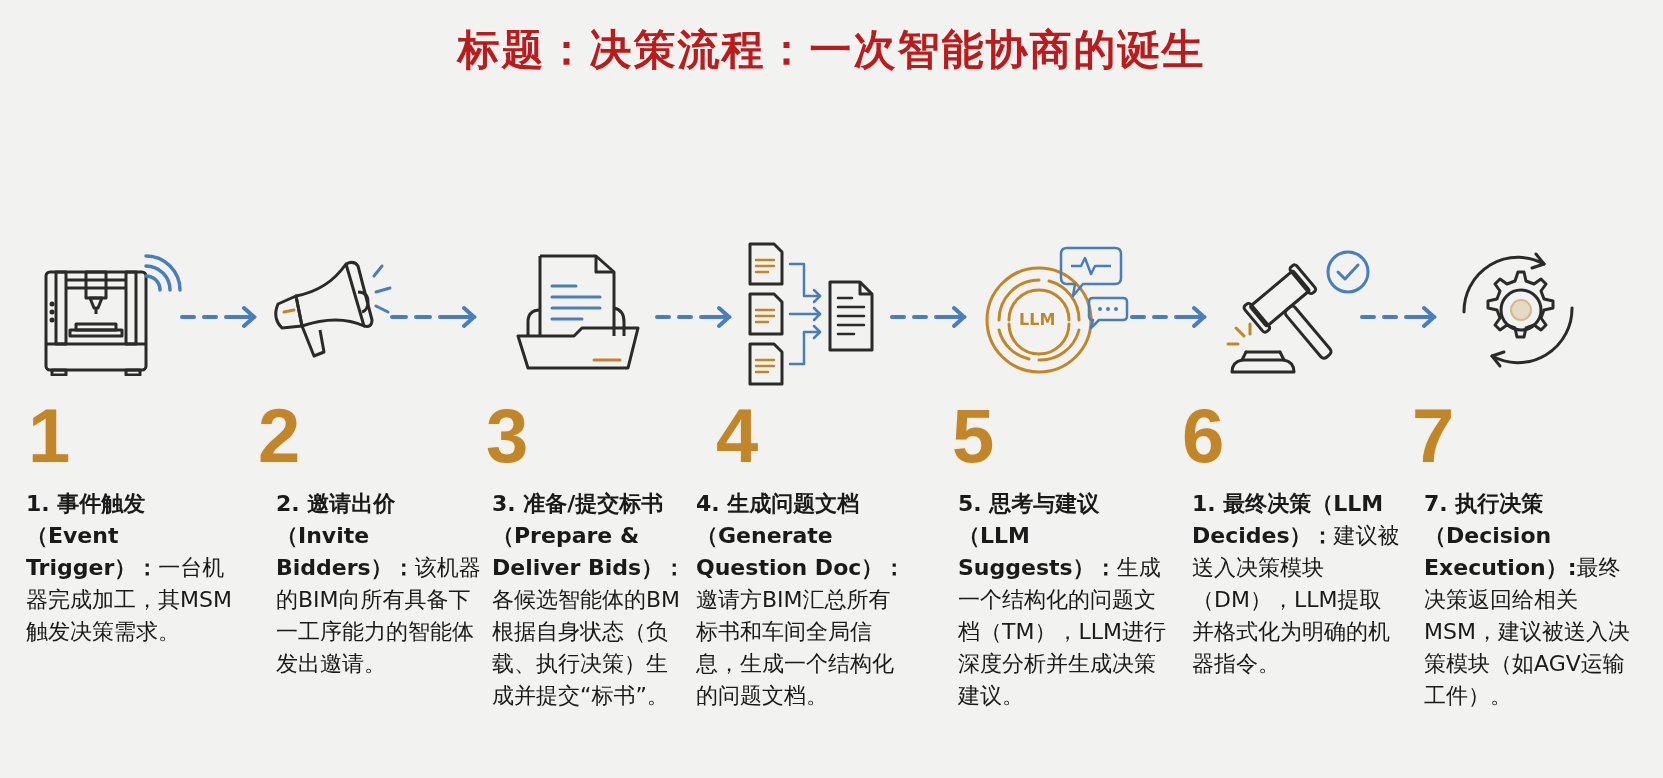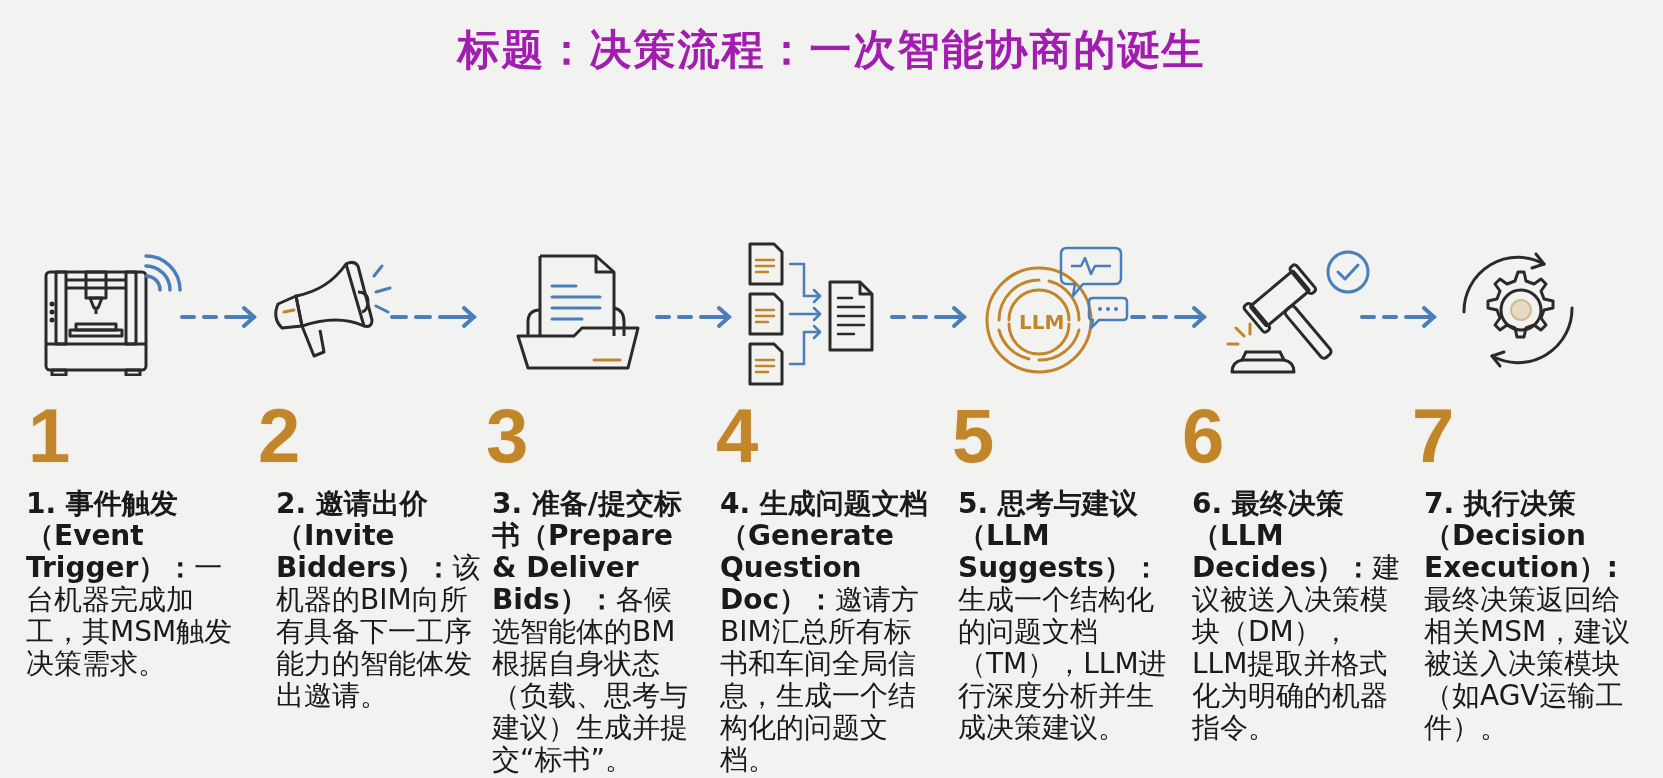--- a/index.html
+++ b/index.html
@@ -7,34 +7,34 @@
     width: 1663px; height: 778px; overflow: hidden;
     background: #f2f2f1;
     font-family: "DejaVu Sans", "Liberation Sans", sans-serif;
     color: #1e1e1e;
     position: relative;
   }
   .title {
     position: absolute; left: 0; right: 0; top: 22px;
     text-align: center;
     font-size: 42px; font-weight: bold; letter-spacing: 2px;
-    color: #a21caf;
+    color: #b91c1c;
   }
   .icon { position: absolute; }
   .arrow { position: absolute; top: 302px; height: 30px; }
   .num {
     position: absolute; top: 398px;
     font-family: "Liberation Sans", "DejaVu Sans", sans-serif;
     font-weight: bold; font-size: 76px; line-height: 76px;
     color: #c2862a;
     text-shadow: 0 0 2px #f5dfb4;
   }
   .desc {
     position: absolute; top: 488px; width: 210px;
-    font-size: 28px; line-height: 32px; color: #1a1a1a;
+    font-size: 22px; line-height: 32px; color: #1a1a1a;
   }
   .desc .head { font-weight: bold; }
 </style>
 </head>
 <body>
 
 <div class="title">标题：决策流程：一次智能协商的诞生</div>
 
 <svg class="icon" style="left:40px;top:236px" width="150" height="140" viewBox="0 0 150 140">
   <g fill="none" stroke="#2a2a2a" stroke-width="3" stroke-linejoin="round">
@@ -185,21 +185,21 @@
       <path d="M82 10 L130 10 Q136 10 136 16 L136 40 Q136 46 130 46 L98 46 L88 58 L90 46 L82 46 Q76 46 76 40 L76 16 Q76 10 82 10 Z"></path>
       <polyline points="86,28 96,28 100,20 106,36 110,28 126,28"></polyline>
       <path d="M108 60 L138 60 Q142 60 142 64 L142 78 Q142 82 138 82 L114 82 L106 90 L108 82 Q104 82 104 78 L104 64 Q104 60 108 60 Z"></path>
     </g>
     <g fill="#4a7ebb">
         <circle cx="115" cy="71" r="2"></circle>
         <circle cx="123" cy="71" r="2"></circle>
         <circle cx="131" cy="71" r="2"></circle>
       </g>
   </svg>
-  <span style="position:absolute;left:34px;top:72px;font-weight:bold;font-size:20px;color:#c2862a;">LLM</span>
+  <span style="position:absolute;left:34px;top:72px;font-weight:bold;font-size:16px;color:#c2862a;">LLM</span>
 </div>
 
 <svg class="arrow" style="left:1130px" width="80" height="30" viewBox="0 0 80 30">
   <g stroke="#4a7ebb" stroke-width="4" stroke-linecap="round" fill="none">
     <line x1="2" y1="15" x2="14" y2="15"></line>
       <line x1="24" y1="15" x2="36" y2="15"></line>
       <line x1="46" y1="15" x2="74" y2="15"></line>
     <polyline points="64,6 74,15 64,24"></polyline>
   </g>
 </svg>
@@ -257,26 +257,26 @@
 <div class="num" style="left:1182px">6</div>
 <div class="num" style="left:1412px">7</div>
 
 <div class="desc" style="left:26px">
   <span class="head">1. 事件触发（Event Trigger）：</span><span>一台机器完成加工，其MSM触发决策需求。</span>
 </div>
 <div class="desc" style="left:276px">
   <span class="head">2. 邀请出价（Invite Bidders）：</span><span>该机器的BIM向所有具备下一工序能力的智能体发出邀请。</span>
 </div>
 <div class="desc" style="left:492px;width:196px">
-  <span class="head">3. 准备/提交标书（Prepare &amp; Deliver Bids）：</span><span>各候选智能体的BM根据自身状态（负载、思考与建议）生成并提交“标书”。</span>
-</div>
-<div class="desc" style="left:720px">
+  <span class="head">3. 准备/提交标书（Prepare &amp; Deliver Bids）：</span><span>各候选智能体的BM根据自身状态（负载、执行决策）生成并提交“标书”。</span>
+</div>
+<div class="desc" style="left:696px">
   <span class="head">4. 生成问题文档（Generate Question Doc）：</span><span>邀请方BIM汇总所有标书和车间全局信息，生成一个结构化的问题文档。</span>
 </div>
 <div class="desc" style="left:958px">
   <span class="head">5. 思考与建议（LLM Suggests）：</span><span>生成一个结构化的问题文档（TM），LLM进行深度分析并生成决策建议。</span>
 </div>
 <div class="desc" style="left:1192px">
-  <span class="head">6. 最终决策（LLM Decides）：</span><span>建议被送入决策模块（DM），LLM提取并格式化为明确的机器指令。</span>
+  <span class="head">1. 最终决策（LLM Decides）：</span><span>建议被送入决策模块（DM），LLM提取并格式化为明确的机器指令。</span>
 </div>
 <div class="desc" style="left:1424px">
   <span class="head">7. 执行决策（Decision Execution）:</span><span>最终决策返回给相关MSM，建议被送入决策模块（如AGV运输工件）。</span>
 </div>
 
 </body></html>

